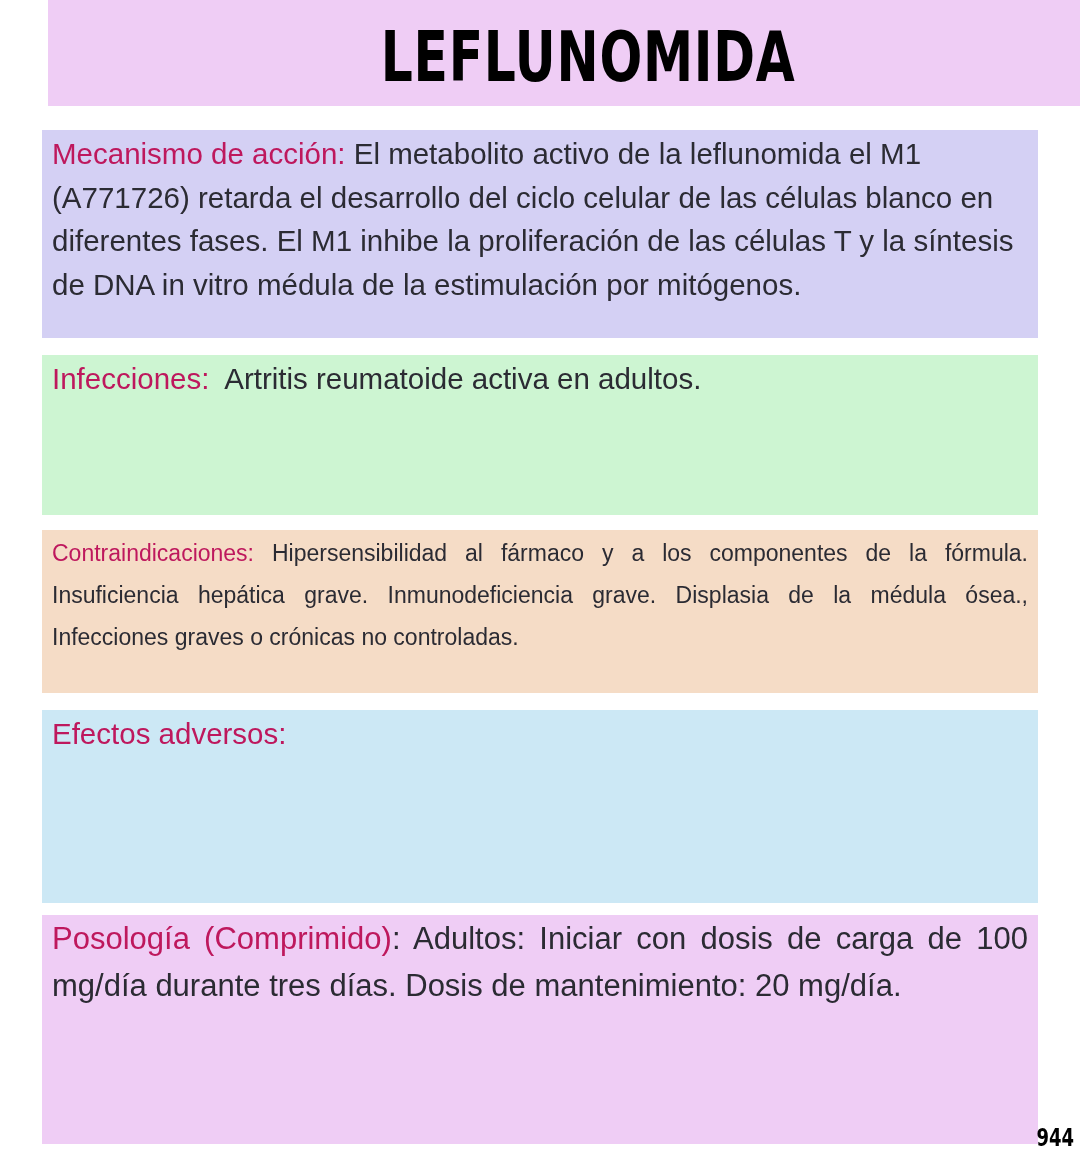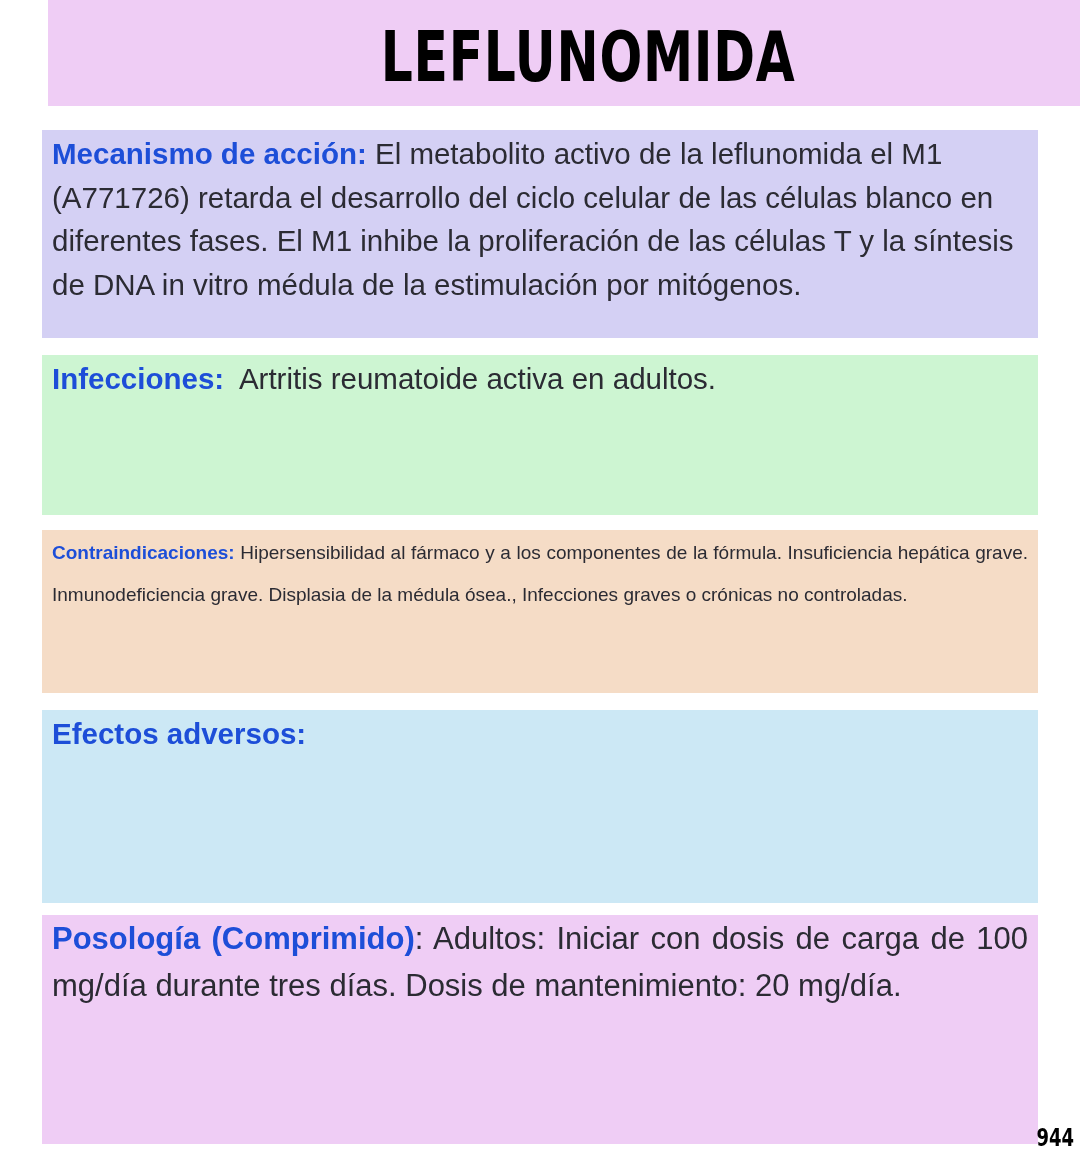--- a/index.html
+++ b/index.html
@@ -36,30 +36,30 @@
     .section {
       position: absolute;
       left: 42px;
       width: 996px;
       box-sizing: border-box;
       padding: 2px 10px 0 10px;
       font-size: 29.5px;
       line-height: 43.5px;
     }
     .section .label {
-      font-weight: bold;
-      color: #1d4ed8;
+      font-weight: normal;
+      color: #be185d;
     }
     .justify {
       text-align: justify;
       text-align-last: left;
     }
     .sec-mecanismo { top: 130px; height: 208px; }
     .sec-indicaciones { top: 355px; height: 160px; }
-    .sec-contra { top: 530px; height: 163px; font-size: 19px; line-height: 42px; }
+    .sec-contra { top: 530px; height: 163px; font-size: 23px; line-height: 42px; }
     .sec-efectos { top: 710px; height: 193px; }
     .sec-posologia { top: 915px; height: 229px; font-size: 31px; line-height: 47px; padding-top: 0; }
     .page-number {
       position: absolute;
       right: 6px;
       top: 1124px;
       font-family: "DejaVu Sans", sans-serif;
       font-weight: bold;
       font-size: 24px;
       color: #000000;

